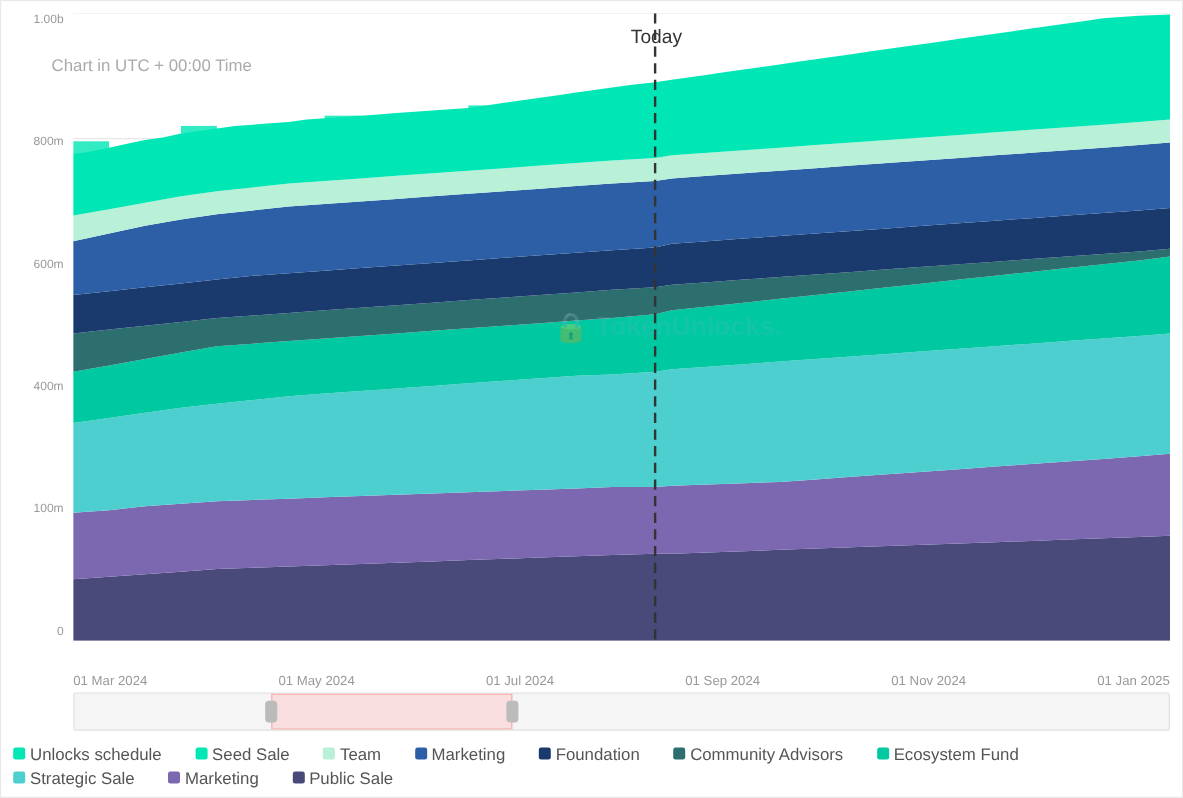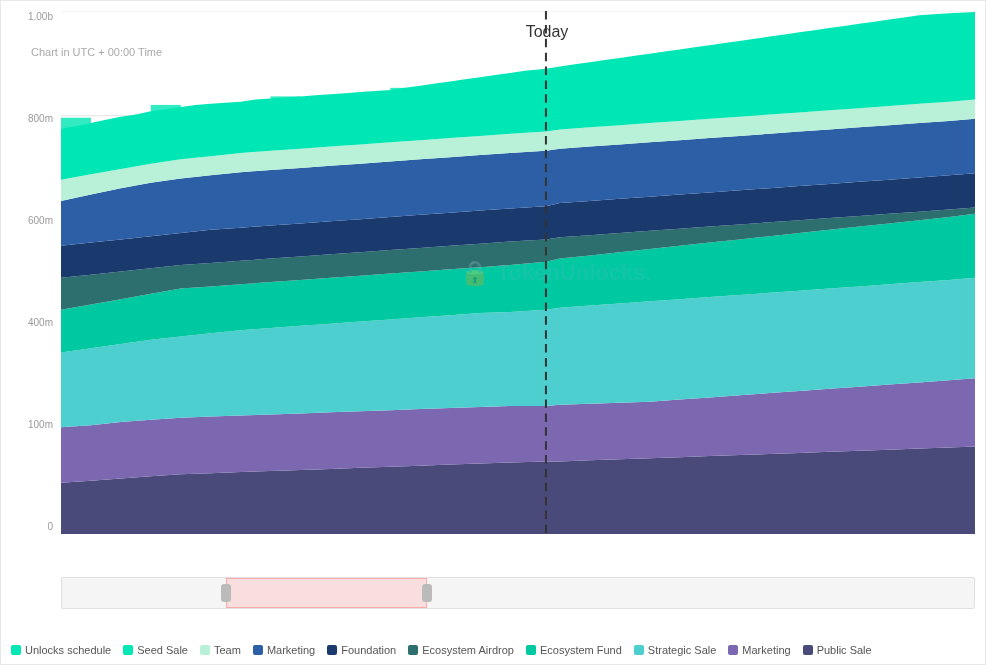--- a/index.html
+++ b/index.html
@@ -29,22 +29,22 @@
       position: absolute;
       top: 12px;
       font-size: 16px;
       color: #333;
       transform: translateX(-50%);
       pointer-events: none;
     }
     .chart-subtitle {
       position: absolute;
       top: 45px;
-      left: 30px;
-      font-size: 11px;
+      left: 42px;
+      font-size: 14px;
       color: #aaa;
     }
     .y-axis {
       position: absolute;
       left: 0;
       top: 10px;
       bottom: 130px;
       width: 58px;
       display: flex;
       flex-direction: column-reverse;
@@ -111,23 +111,23 @@
       border-radius: 3px;
       cursor: ew-resize;
     }
     .legend {
       position: absolute;
       bottom: 8px;
       left: 0;
       right: 0;
       display: flex;
       flex-wrap: wrap;
-      gap: 4px 12px;
+      gap: 4px 28px;
       padding: 0 10px;
-      font-size: 11px;
+      font-size: 14px;
       color: #555;
     }
     .legend-item {
       display: flex;
       align-items: center;
       gap: 4px;
     }
     .legend-dot {
       width: 10px;
       height: 10px;
@@ -801,20 +801,28 @@
     
     <div class="today-label" style="left: 486px;">Today</div>
 
     
     <div class="watermark">
       <span class="watermark-icon">🔒</span>
       <span>TokenUnlocks.</span>
     </div>
   </div>
 
+  <div class="x-axis">
+    <span class="x-label">01 Mar 2024</span>
+    <span class="x-label">01 May 2024</span>
+    <span class="x-label">01 Jul 2024</span>
+    <span class="x-label">01 Sep 2024</span>
+    <span class="x-label">01 Nov 2024</span>
+    <span class="x-label">01 Jan 2025</span>
+  </div>
 
   <div class="scrollbar-area">
     <div class="scrollbar-highlight"></div>
     <div class="scrollbar-handle-left"></div>
     <div class="scrollbar-handle-right"></div>
   </div>
 
   <div class="legend">
     <div class="legend-item">
       <div class="legend-dot" style="background:#00e6b4;"></div>
@@ -831,21 +839,21 @@
     <div class="legend-item">
       <div class="legend-dot" style="background:#2d5fa6;"></div>
       <span>Marketing</span>
     </div>
     <div class="legend-item">
       <div class="legend-dot" style="background:#1a3a6e;"></div>
       <span>Foundation</span>
     </div>
     <div class="legend-item">
       <div class="legend-dot" style="background:#2d6e6e;"></div>
-      <span>Ecosystem Airdrop</span>
+      <span>Community Advisors</span>
     </div>
     <div class="legend-item">
       <div class="legend-dot" style="background:#00c8a0;"></div>
       <span>Ecosystem Fund</span>
     </div>
     <div class="legend-item">
       <div class="legend-dot" style="background:#4dcfcf;"></div>
       <span>Strategic Sale</span>
     </div>
     <div class="legend-item">

